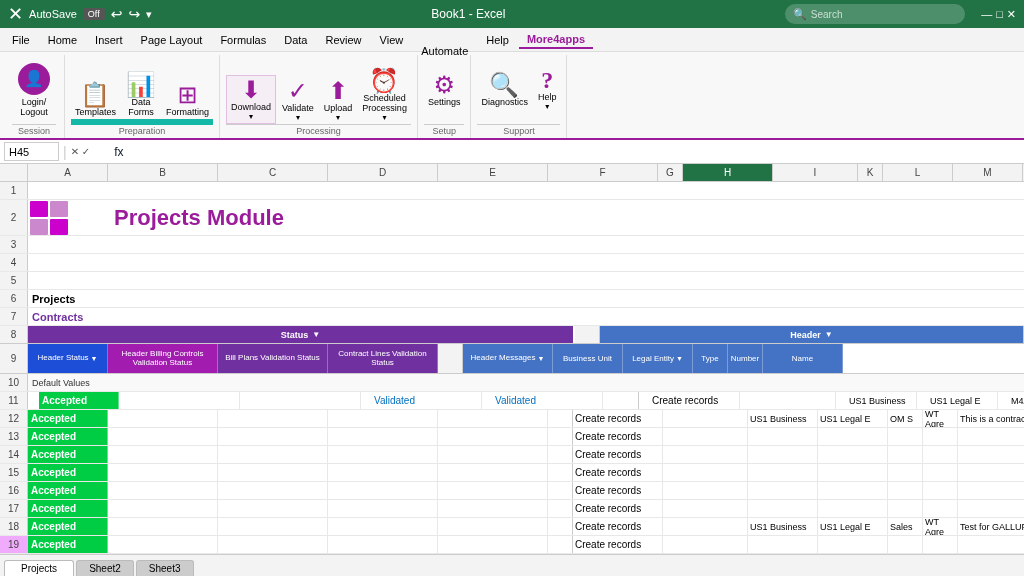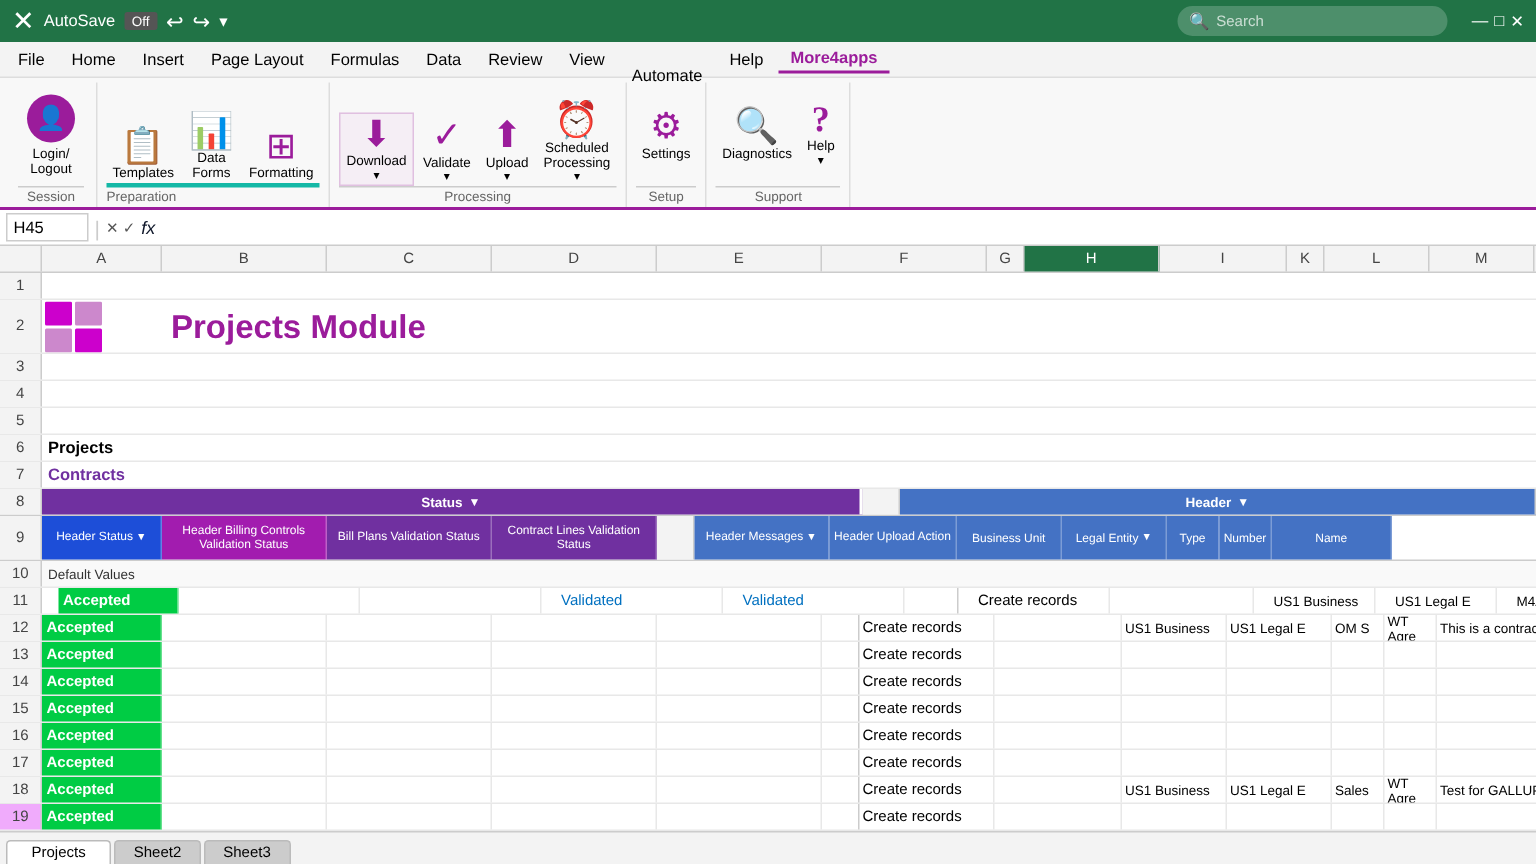--- a/index.html
+++ b/index.html
@@ -30,20 +30,21 @@
 
 <div style="background:#217346; color:white; height:28px; display:flex; align-items:center; justify-content:space-between; padding:0 8px;">
   <div style="display:flex; align-items:center; gap:6px;">
     <span style="font-size:18px; color:white;">✕</span>
     <span style="font-size:11px;">AutoSave</span>
     <span style="background:#555; color:white; font-size:9px; padding:1px 5px; border-radius:2px;">Off</span>
     <span style="font-size:14px;">↩</span>
     <span style="font-size:14px;">↪</span>
     <span style="font-size:11px;">▾</span>
   </div>
+  <div style="text-align:center; flex:1; font-size:12px;">Book1 - Excel</div>
   <div style="display:flex; align-items:center; gap:4px;">
     <div style="background:rgba(255,255,255,0.2); border-radius:10px; width:180px; height:20px; display:flex; align-items:center; padding:0 8px; gap:4px;">
       <span style="font-size:11px;">🔍</span>
       <span style="font-size:10px; color:rgba(255,255,255,0.7);">Search</span>
     </div>
     <span style="margin-left:12px;">—</span>
     <span>□</span>
     <span>✕</span>
   </div>
 </div>
@@ -84,21 +85,21 @@
       </div>
       <div style="display:flex; flex-direction:column; align-items:center; padding:2px 4px; cursor:pointer;">
         <span style="font-size:24px; color:#9b1c9b; line-height:1;">📊</span>
         <span style="font-size:9px; text-align:center;">Data<br>Forms</span>
       </div>
       <div style="display:flex; flex-direction:column; align-items:center; padding:2px 4px; cursor:pointer;">
         <span style="font-size:24px; color:#9b1c9b; line-height:1;">⊞</span>
         <span style="font-size:9px; text-align:center;">Formatting</span>
       </div>
     </div>
-    <div style="font-size:9px; color:#666; border-top:3px solid #14b8a6; width:100%; padding-top:1px;">Preparation</div>
+    <div style="font-size:9px; color:#666; border-top:6px solid #14b8a6; width:100%; text-align:center; padding-top:1px;">Preparation</div>
   </div>
 
   <div style="display:flex; flex-direction:column; border-right:1px solid #ddd; padding:0 6px 2px;">
     <div style="flex:1; display:flex; gap:2px; align-items:flex-end;">
       <div style="display:flex; flex-direction:column; align-items:center; padding:2px 4px; cursor:pointer; border:1px solid #e0c0e0; background:#f5eef5;">
         <span style="font-size:24px; color:#9b1c9b; line-height:1;">⬇</span>
         <span style="font-size:9px; text-align:center;">Download</span>
         <span style="font-size:8px;">▾</span>
       </div>
       <div style="display:flex; flex-direction:column; align-items:center; padding:2px 4px; cursor:pointer;">
@@ -143,21 +144,21 @@
       </div>
     </div>
     <div style="font-size:9px; color:#666; border-top:1px solid #ccc; width:100%; text-align:center; padding-top:1px;">Support</div>
   </div>
 </div>
 
 <div style="height:24px; background:white; border-bottom:1px solid #ccc; display:flex; align-items:center; padding:0 4px; gap:4px;">
   <input type="text" value="H45" style="width: 55px; border: 1px solid rgb(204, 204, 204); padding: 1px 4px; font-size: 11px; height: 19px;">
   <span style="color:#ccc; font-size:14px;">|</span>
   <span style="color:#555; font-size:10px;">✕ ✓</span>
-  <span style="color:#0f172a; font-style:italic; font-size:12px; margin-left:0;">fx</span>
+  <span style="color:#0f172a; font-size:12px; margin-left:20px;">fx</span>
   <input type="text" value="" style="flex: 1 1 0%; border: none; outline: none; font-size: 11px;">
 </div>
 
 <div style="display:flex; flex-direction:column; height:calc(576px - 28px - 24px - 88px - 24px - 22px); overflow:hidden; position:relative;">
 
   <div style="display:flex; background:#f3f3f3; border-bottom:1px solid #ccc; height:18px; min-height:18px; flex-shrink:0;">
     <div style="width:28px; min-width:28px; border-right:1px solid #ccc;"></div>
     <div class="col-header col-a" style="width:80px; min-width:80px;">A</div>
     <div class="col-header col-b" style="width:110px; min-width:110px;">B</div>
     <div class="col-header col-c" style="width:110px; min-width:110px;">C</div>
@@ -239,21 +240,20 @@
     </div>
 
     <div style="display:flex; height:30px; border-bottom:1px solid #ccc; flex-shrink:0;">
       <div style="width:28px; min-width:28px; background:#f3f3f3; border-right:1px solid #ccc; font-size:10px; color:#444; text-align:center; line-height:30px;">9</div>
       <div style="width:80px; min-width:80px; background:#1d4ed8; color:white; font-size:8px; padding:2px; display:flex; align-items:center; justify-content:center; text-align:center; border-right:1px solid rgba(255,255,255,0.3); word-break:break-word; line-height:1.1;">Header Status<span style="font-size:7px; margin-left:2px;">▼</span></div>
       <div style="width:110px; min-width:110px; background:#a21caf; color:white; font-size:8px; padding:2px; display:flex; align-items:center; justify-content:center; text-align:center; border-right:1px solid rgba(255,255,255,0.3); word-break:break-word; line-height:1.1;">Header Billing Controls Validation Status</div>
       <div style="width:110px; min-width:110px; background:#7030a0; color:white; font-size:8px; padding:2px; display:flex; align-items:center; justify-content:center; text-align:center; border-right:1px solid rgba(255,255,255,0.3); word-break:break-word; line-height:1.1;">Bill Plans Validation Status</div>
       <div style="width:110px; min-width:110px; background:#7030a0; color:white; font-size:8px; padding:2px; display:flex; align-items:center; justify-content:center; text-align:center; border-right:1px solid rgba(255,255,255,0.3); word-break:break-word; line-height:1.1;">Contract Lines Validation Status</div>
       <div style="width:25px; min-width:25px; background:#f3f3f3; border-right:1px solid #ccc;"></div>
       <div style="width:90px; min-width:90px; background:#4472c4; color:white; font-size:8px; padding:2px; display:flex; align-items:center; justify-content:center; text-align:center; border-right:1px solid rgba(255,255,255,0.3); word-break:break-word; line-height:1.1;">Header Messages<span style="font-size:7px; margin-left:2px;">▼</span></div>
-      <div style="width:85px; min-width:85px; background:#4472c4; color:white; font-size:8px; padding:2px; display:flex; align-items:center; justify-content:center; text-align:center; border-right:1px solid rgba(255,255,255,0.3); word-break:break-word; line-height:1.1;">Header Upload Action</div>
       <div style="width:70px; min-width:70px; background:#4472c4; color:white; font-size:8px; padding:2px; display:flex; align-items:center; justify-content:center; text-align:center; border-right:1px solid rgba(255,255,255,0.3);">Business Unit</div>
       <div style="width:70px; min-width:70px; background:#4472c4; color:white; font-size:8px; padding:2px; display:flex; align-items:center; justify-content:center; text-align:center; border-right:1px solid rgba(255,255,255,0.3);">Legal Entity<span style="font-size:7px; margin-left:2px;">▼</span></div>
       <div style="width:35px; min-width:35px; background:#4472c4; color:white; font-size:8px; padding:2px; display:flex; align-items:center; justify-content:center; text-align:center; border-right:1px solid rgba(255,255,255,0.3);">Type</div>
       <div style="width:35px; min-width:35px; background:#4472c4; color:white; font-size:8px; padding:2px; display:flex; align-items:center; justify-content:center; text-align:center; border-right:1px solid rgba(255,255,255,0.3);">Number</div>
       <div style="width:80px; min-width:80px; background:#4472c4; color:white; font-size:8px; padding:2px; display:flex; align-items:center; justify-content:center; text-align:center; border-right:1px solid rgba(255,255,255,0.3);">Name</div>
 
     </div>
 
     <div style="display:flex; height:18px; border-bottom:1px solid #e8e8e8; background:#f9f9f9;">
       <div style="width:28px; min-width:28px; background:#f3f3f3; border-right:1px solid #ccc; font-size:10px; color:#444; text-align:center; line-height:18px;">10</div>

